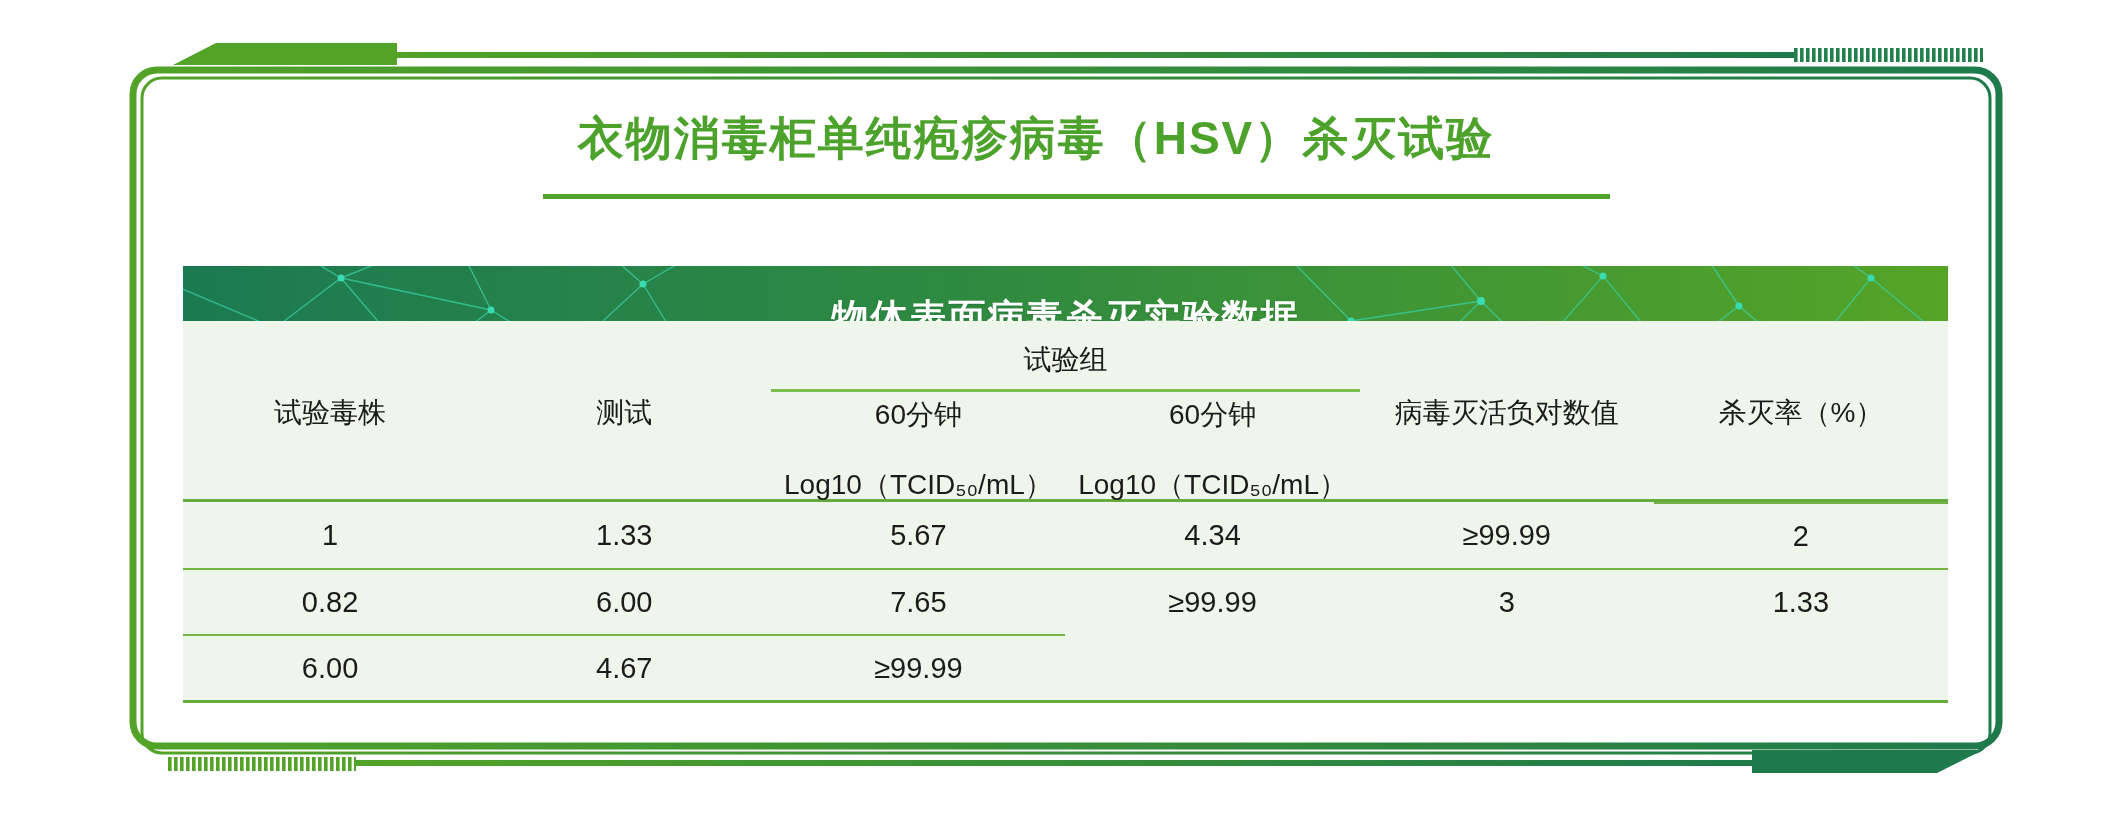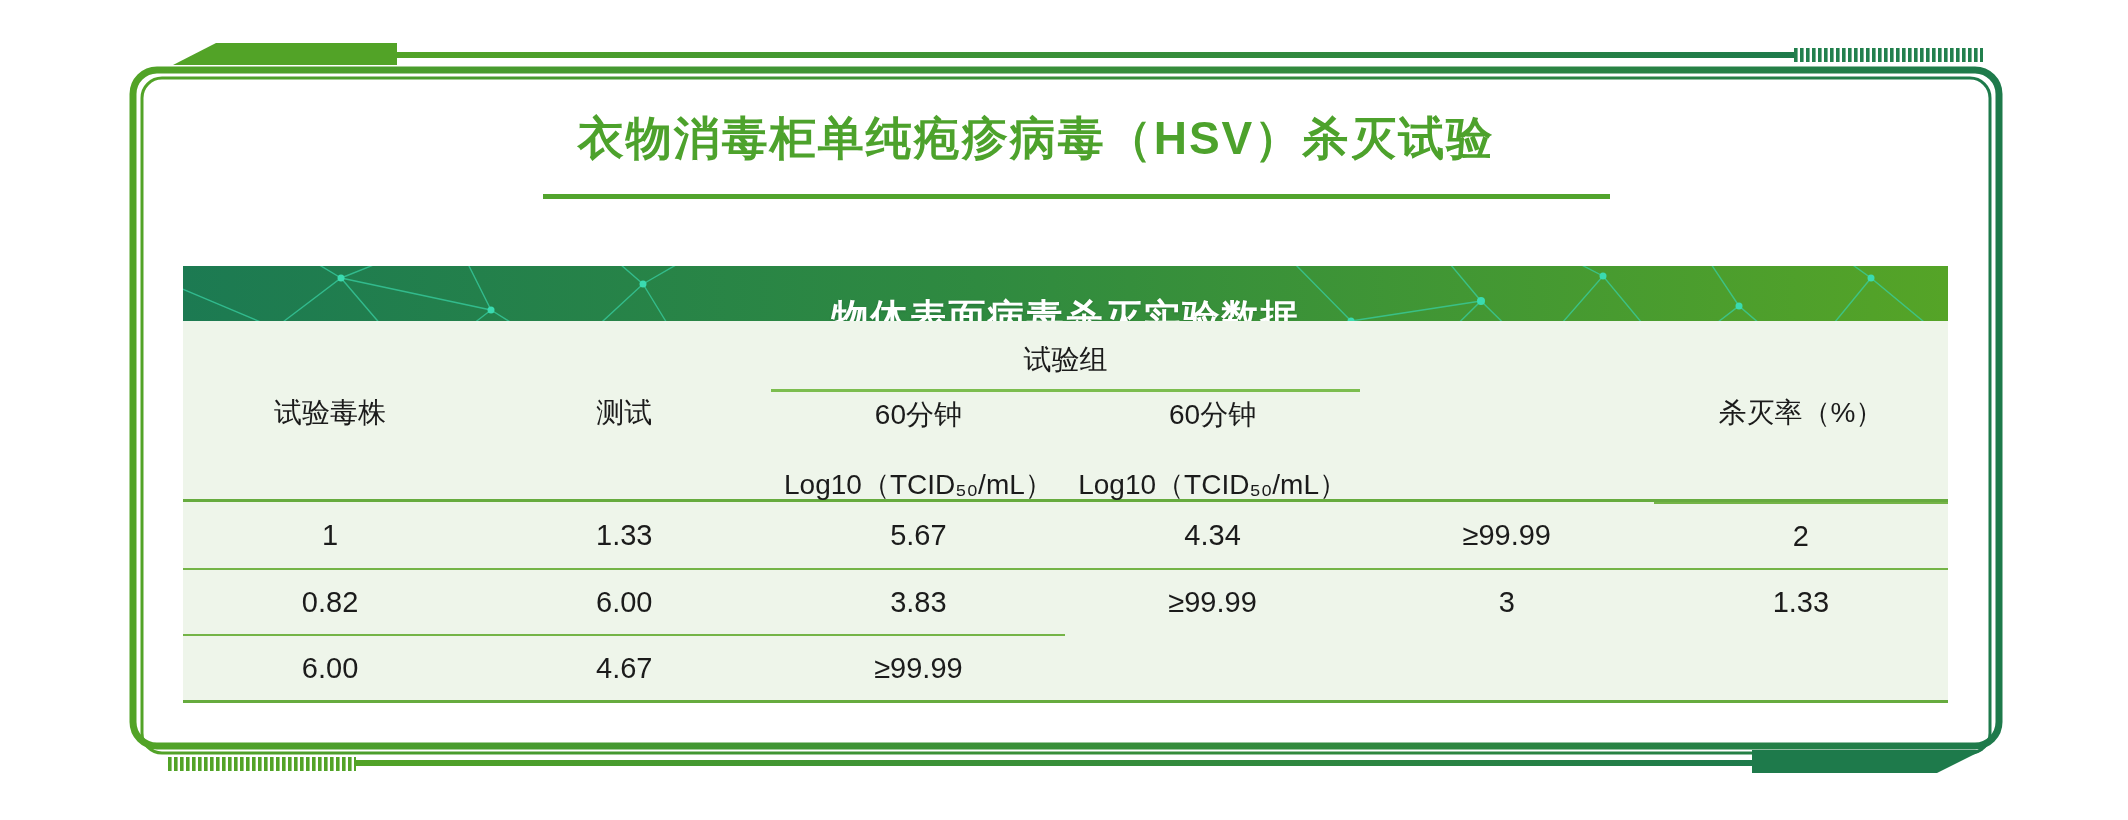--- a/index.html
+++ b/index.html
@@ -124,35 +124,36 @@
           <div class="subcell">
             <div>60分钟</div>
             <div>Log10（TCID₅₀/mL）</div>
           </div>
           <div class="subcell">
             <div>60分钟</div>
             <div>Log10（TCID₅₀/mL）</div>
           </div>
         </div>
       </div>
+      <div class="hcell c5">病毒灭活负对数值</div>
       <div class="hcell c6">杀灭率（%）</div>
     </div>
 
     <div class="tbody">
 
       <div class="dcell">1</div>
       <div class="dcell">1.33</div>
       <div class="dcell">5.67</div>
       <div class="dcell">4.34</div>
       <div class="dcell">≥99.99</div>
 
       <div class="dcell bt">2</div>
       <div class="dcell bt">0.82</div>
       <div class="dcell bt">6.00</div>
-      <div class="dcell bt">3.83</div>
+      <div class="dcell bt">7.65</div>
       <div class="dcell bt">≥99.99</div>
 
       <div class="dcell bt">3</div>
       <div class="dcell bt">1.33</div>
       <div class="dcell bt">6.00</div>
       <div class="dcell bt">4.67</div>
       <div class="dcell bt">≥99.99</div>
     </div>
   </div>
 

